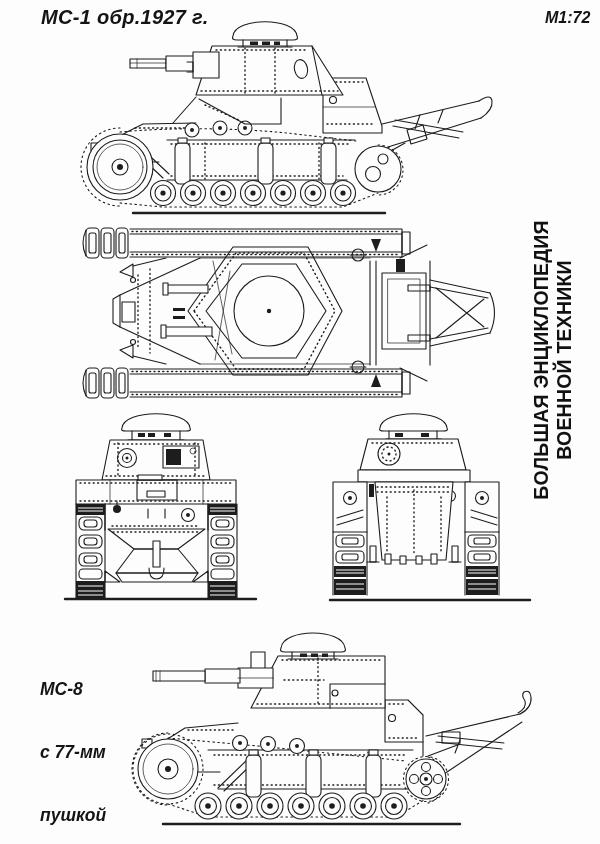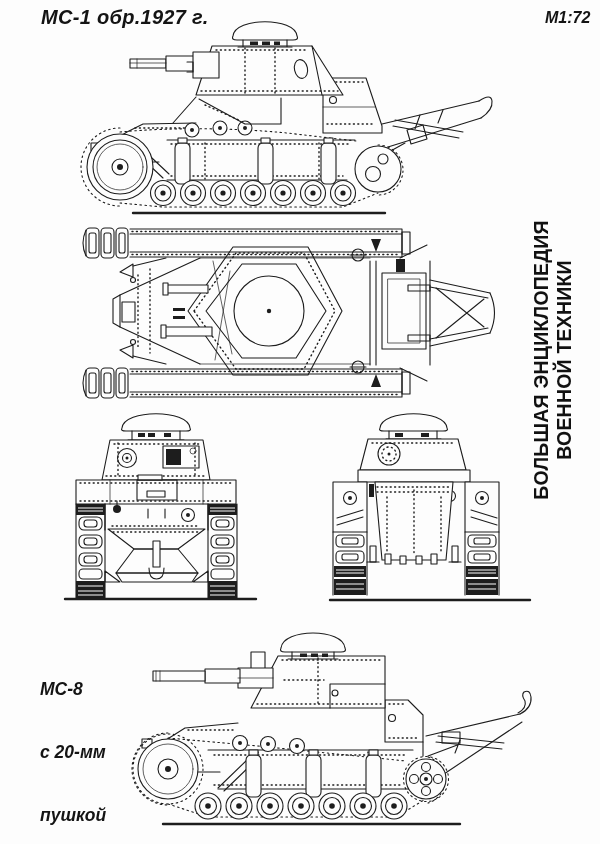--- a/index.html
+++ b/index.html
@@ -31,21 +31,21 @@
   <div id="title" class="lbl">МС-1 обр.1927 г.</div>
   <div id="scale" class="lbl">М1:72</div>
 
   <div id="watermark">
     <div>БОЛЬШАЯ ЭНЦИКЛОПЕДИЯ</div>
     <div>ВОЕННОЙ ТЕХНИКИ</div>
   </div>
 
   <div id="variant-caption" class="lbl">
     <div>МС-8</div>
-    <div>с 20-мм</div>
+    <div>с 77-мм</div>
     <div>пушкой</div>
   </div>
 
   <svg style="left:75px;top:12px" width="440" height="205" viewBox="0 0 440 205">
     <g>
       <path class="s cl" stroke-width="9" d="M45,120 C100,115 160,116 212,121 L281,129"></path>
       <path class="s cl" stroke-width="9" d="M45,116 A39,39 0 0 0 45,194"></path>
       <path class="s cl" stroke-width="8" d="M303,133 A25,25 0 0 1 303,183"></path>
       <path class="s cl" stroke-width="9" d="M45,191 L88,195 L268,195 L303,181"></path>
     </g>

